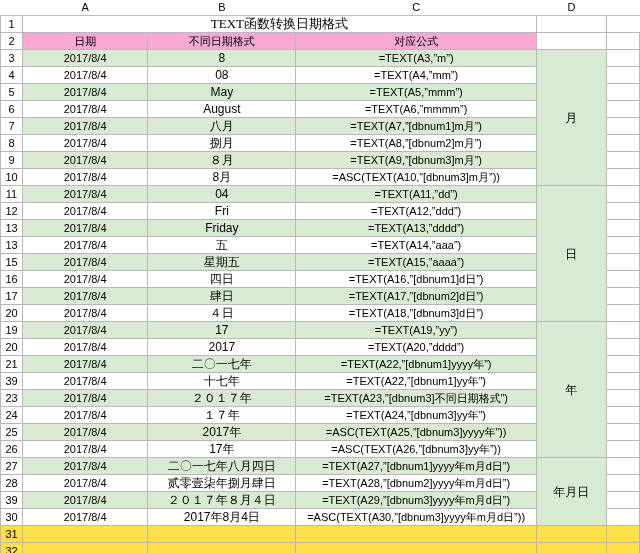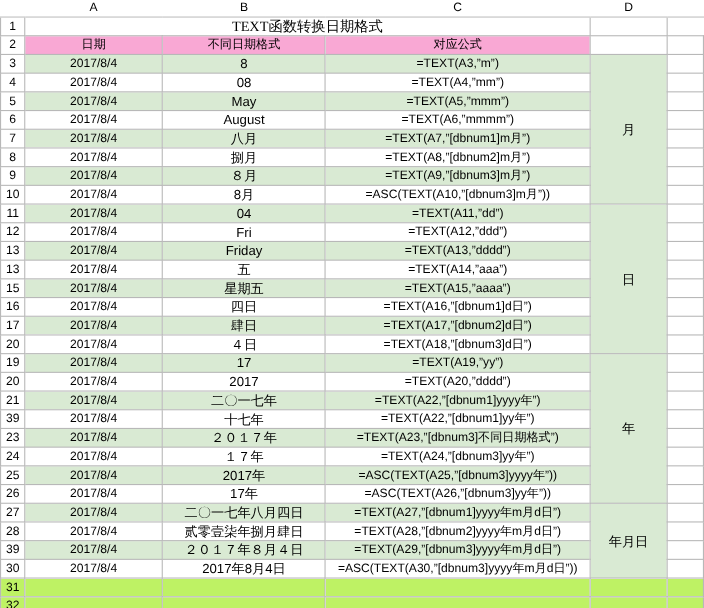--- a/index.html
+++ b/index.html
@@ -78,21 +78,21 @@
   .formula-c {
     text-align: center;
     font-size: 11px;
   }
   .cat {
     font-size: 12px;
     background: #d9ead3;
     vertical-align: middle;
   }
   .blank-row td {
-    background: #bef264;
+    background: #fde047;
   }
   .bigb { font-size: 12px; }
 </style>
 </head>
 <body>
 
 <div id="sheet">
   <table class="grid">
     <colgroup>
       <col style="width:22px">

